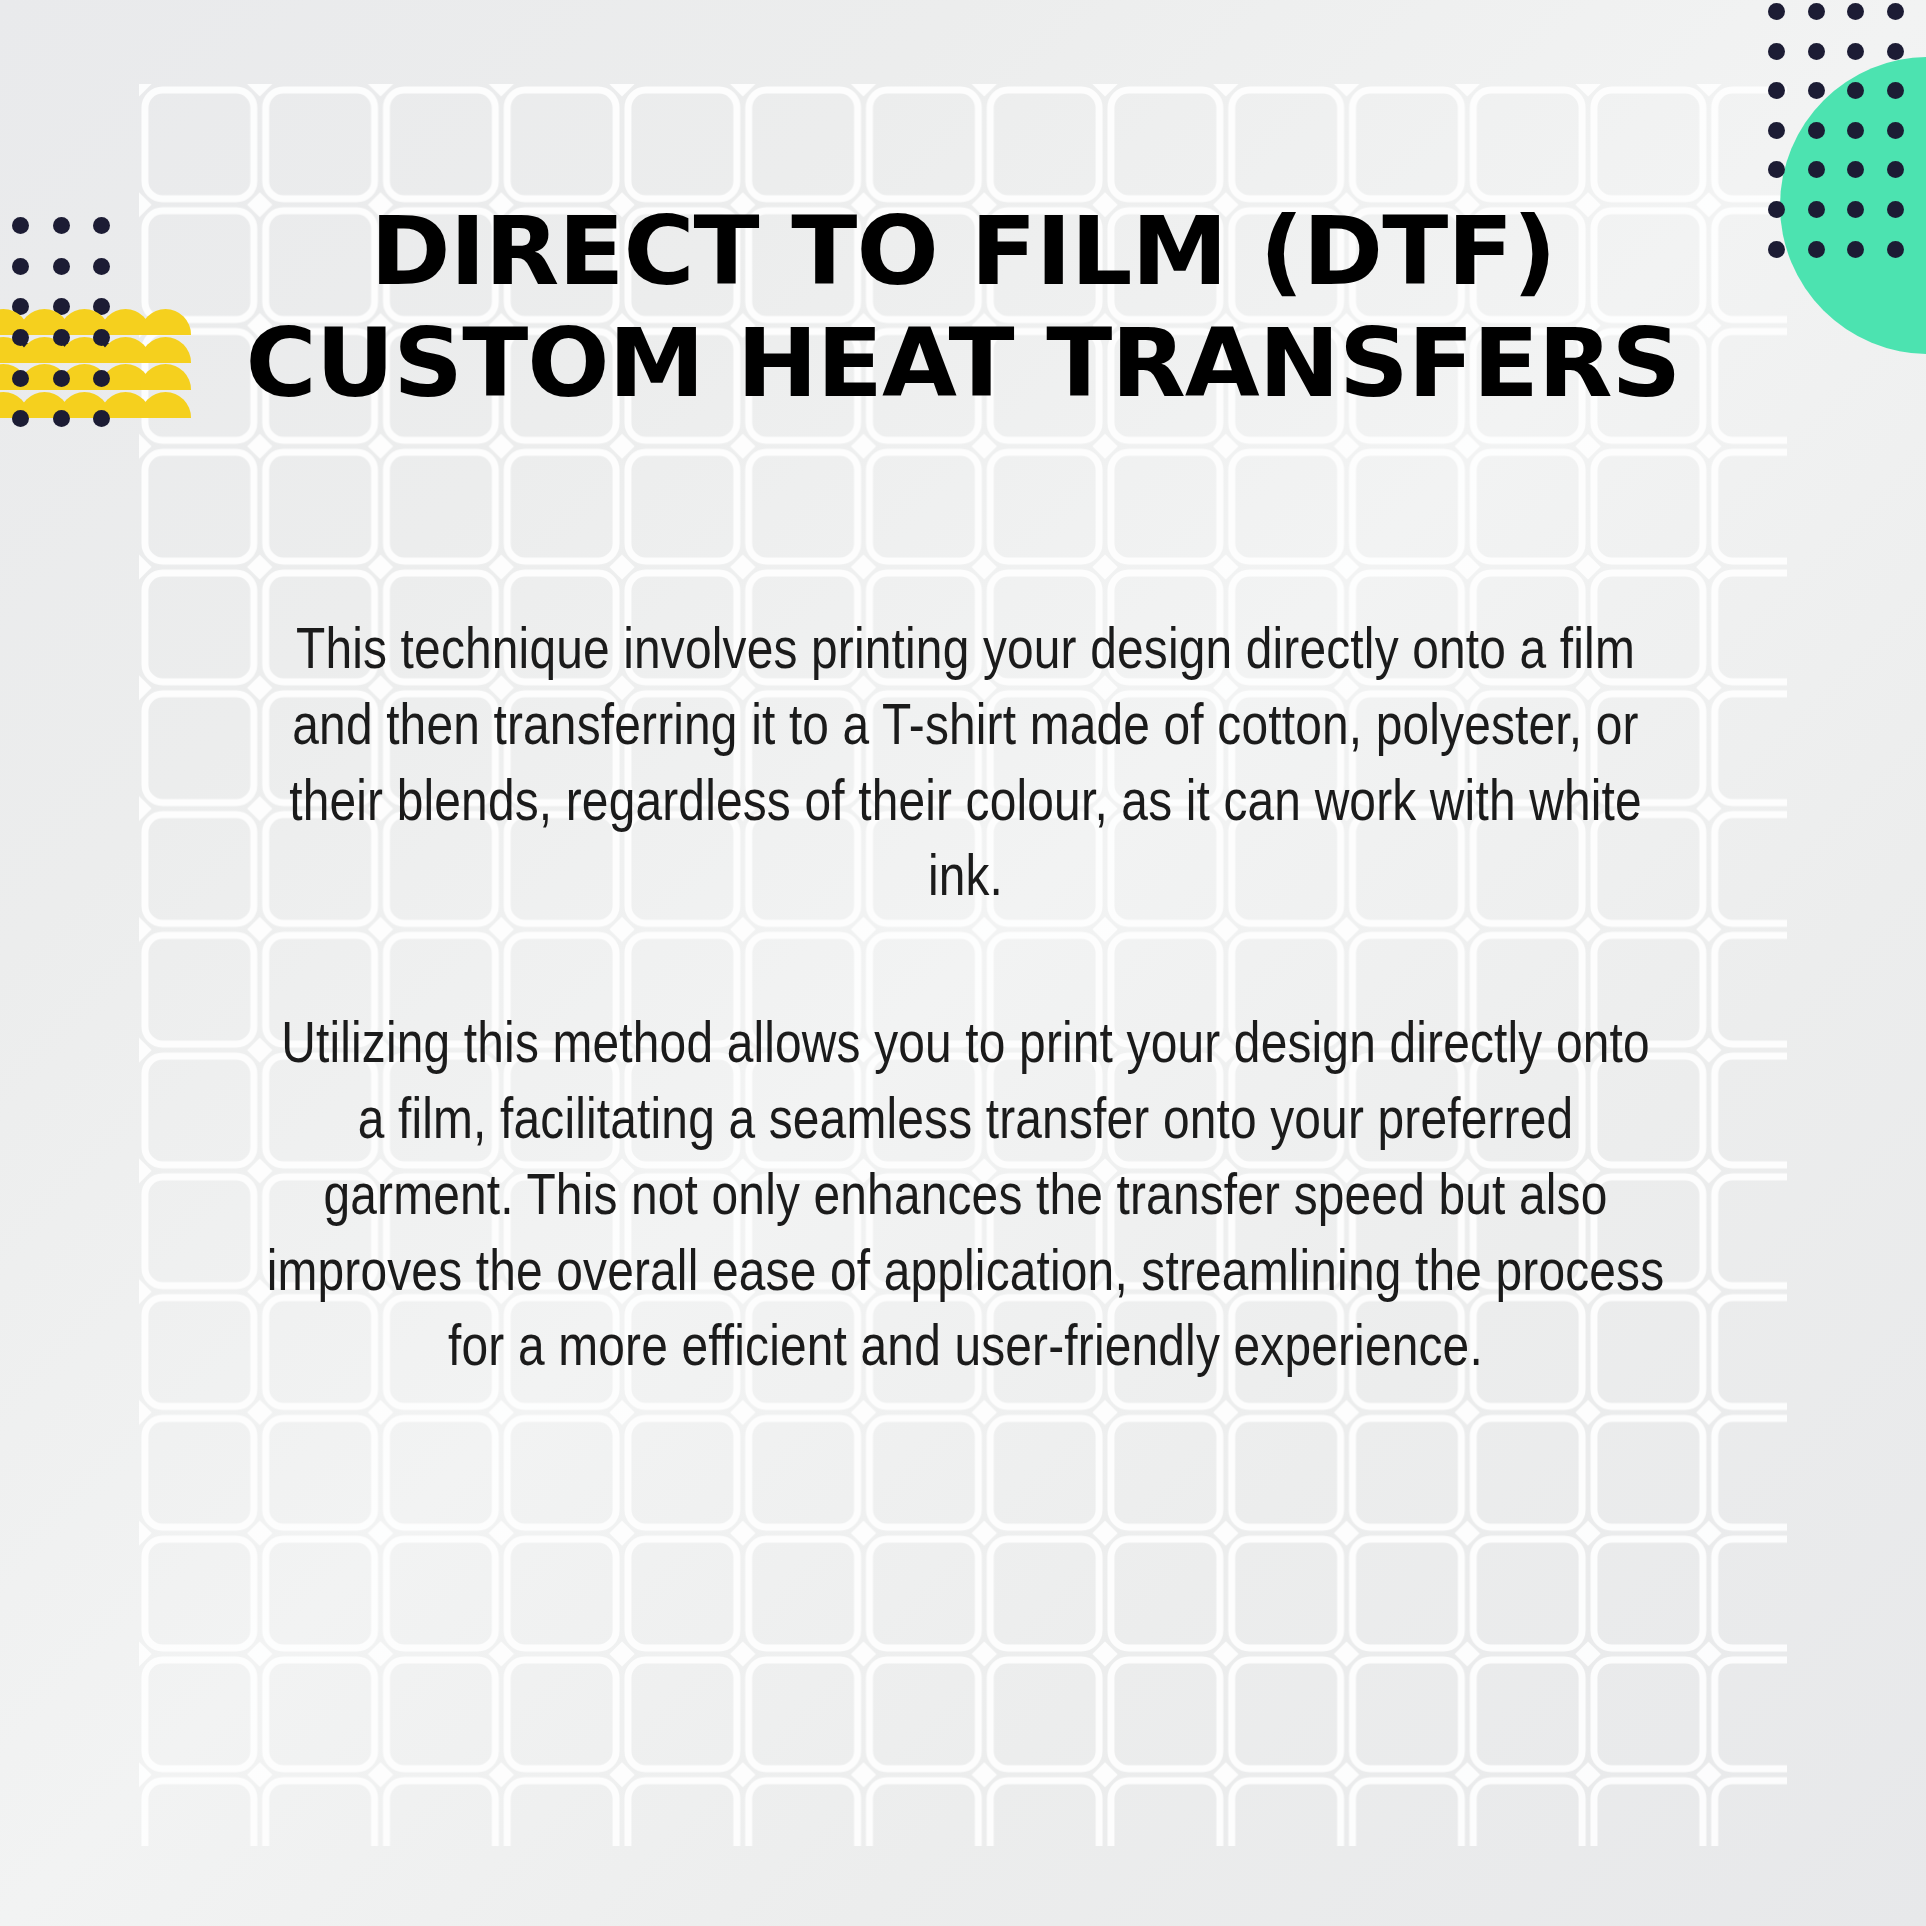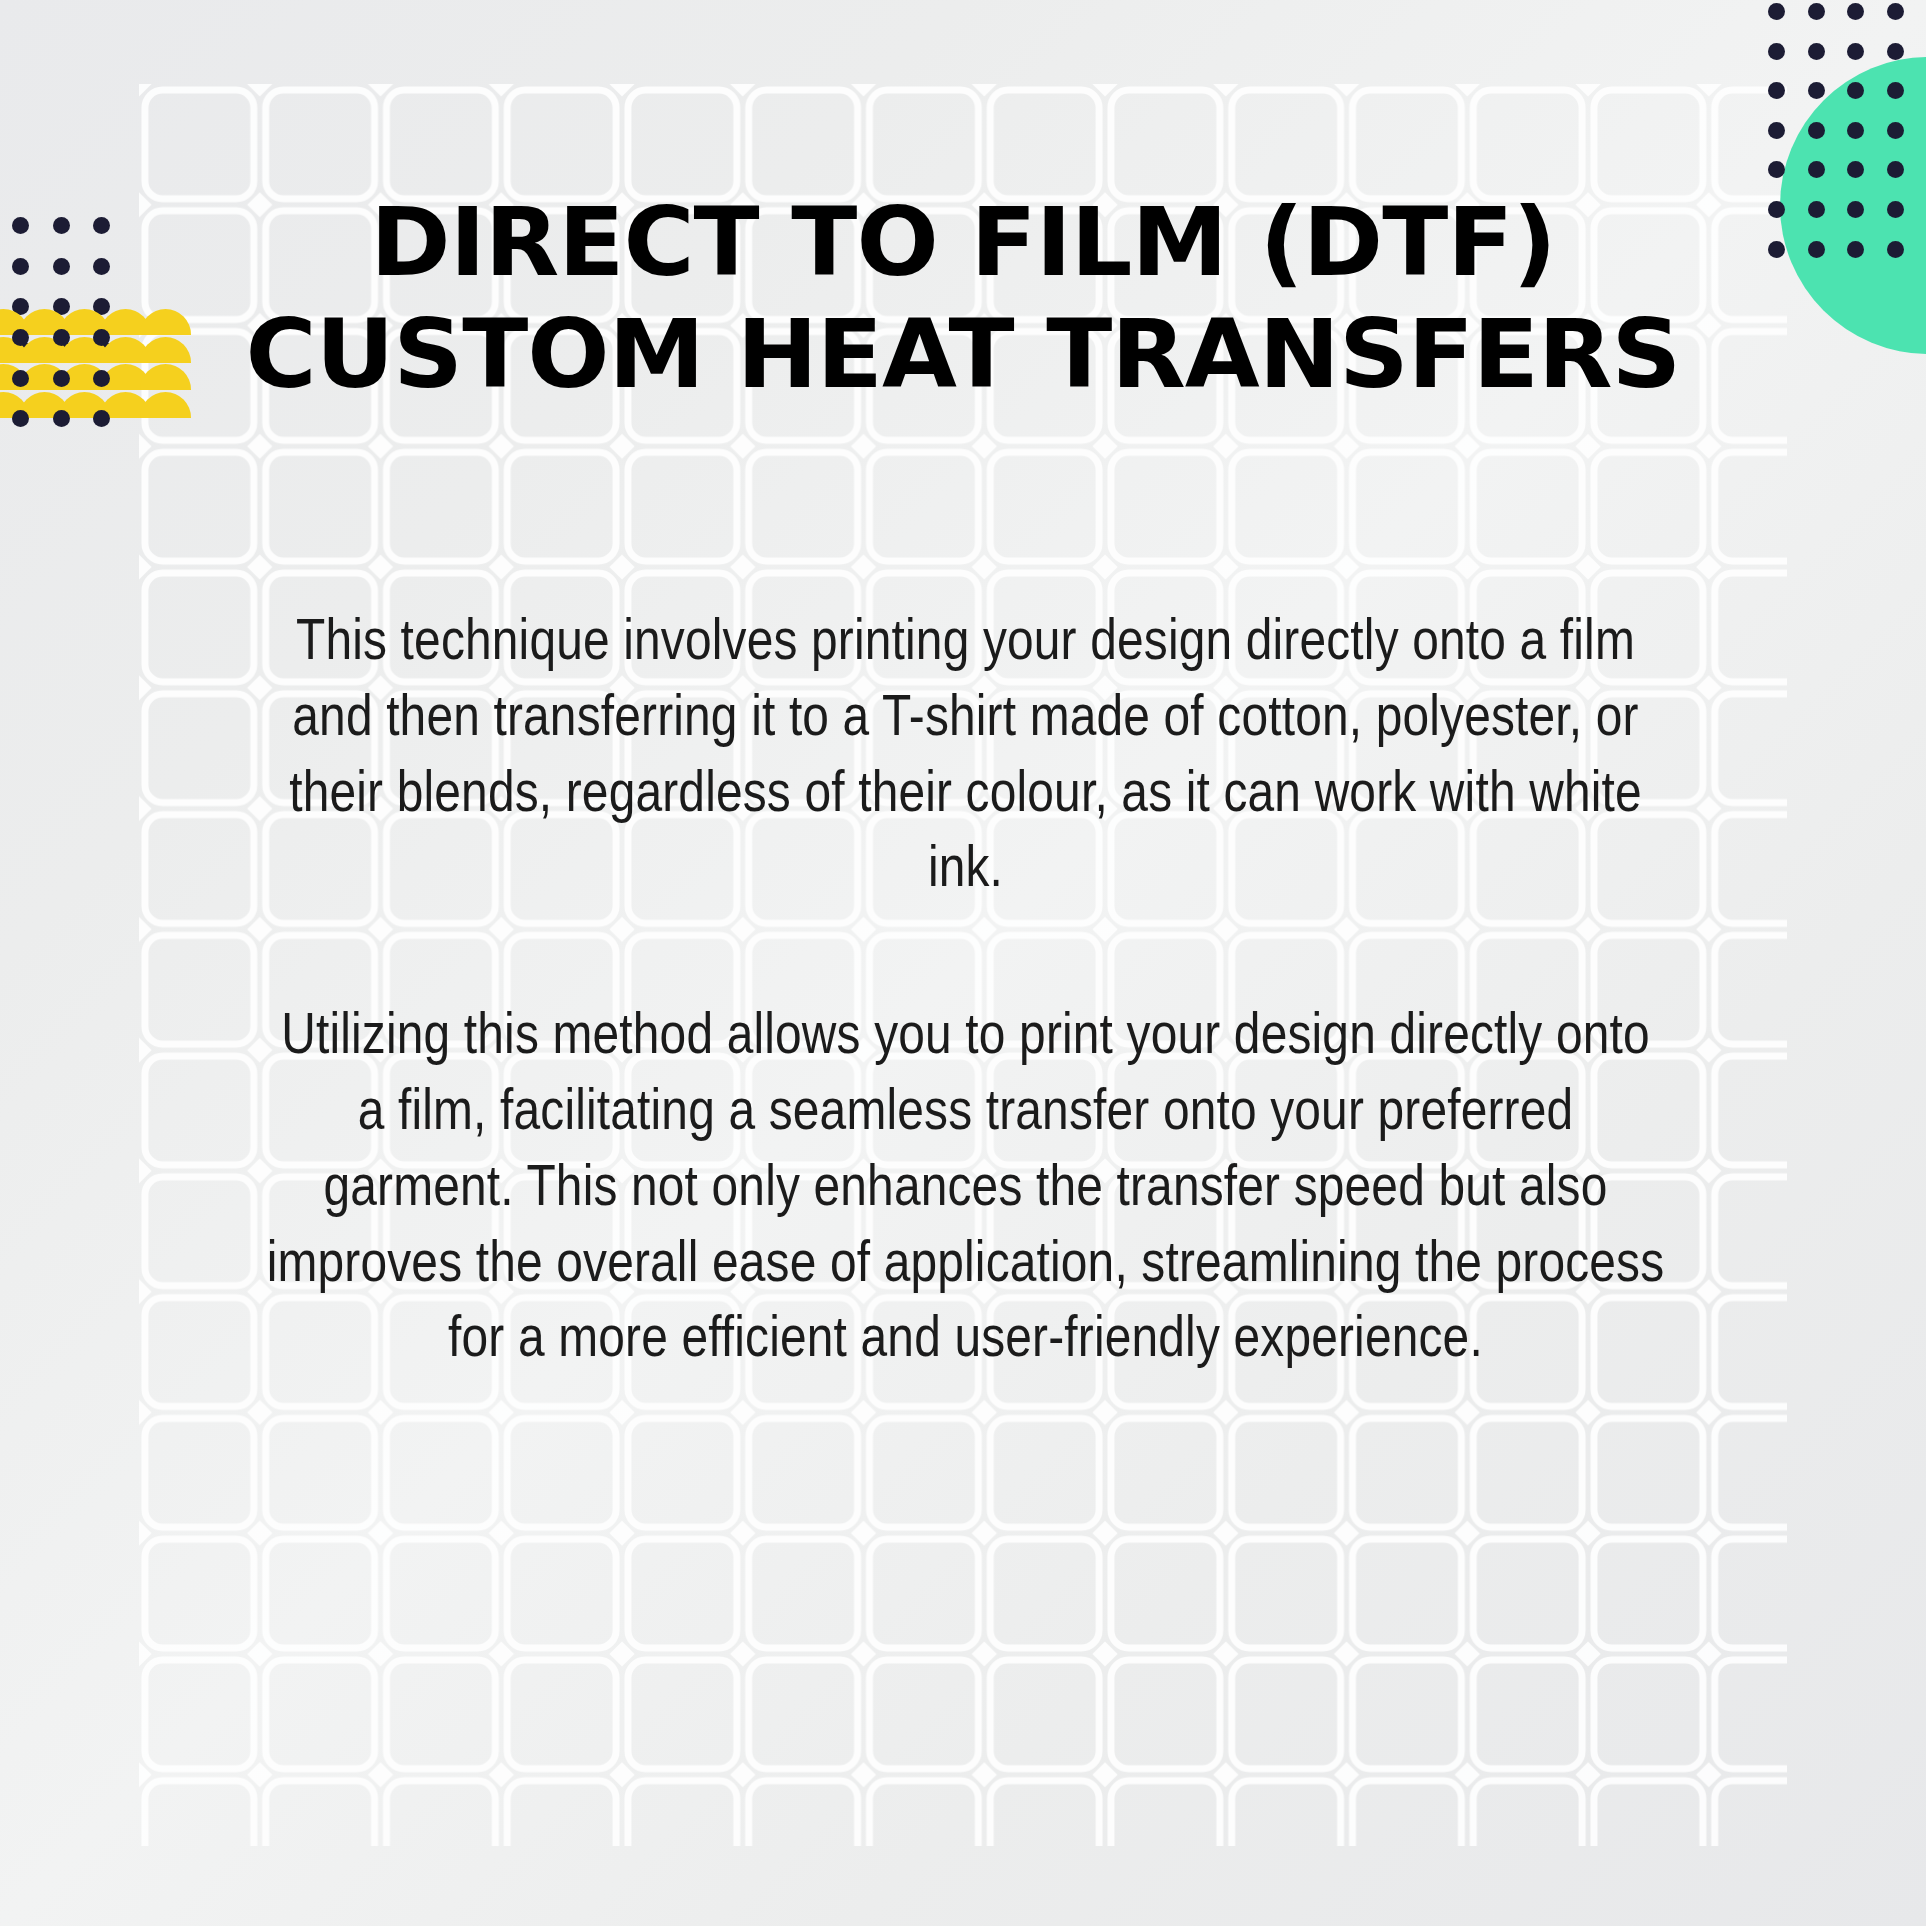--- a/index.html
+++ b/index.html
@@ -69,21 +69,21 @@
     width: 51px;
     height: 26px;
     background: #f5d01e;
     border-radius: 26px 26px 0 0;
   }
 
   
   .content {
     position: absolute;
     left: 0;
-    top: 0;
+    top: 9px;
     width: 1927px;
     height: 1453px;
     padding-left: 28px;
   }
 
   #title {
     position: absolute;
     left: 178px;
     top: 186px;
     width: 1570px;

